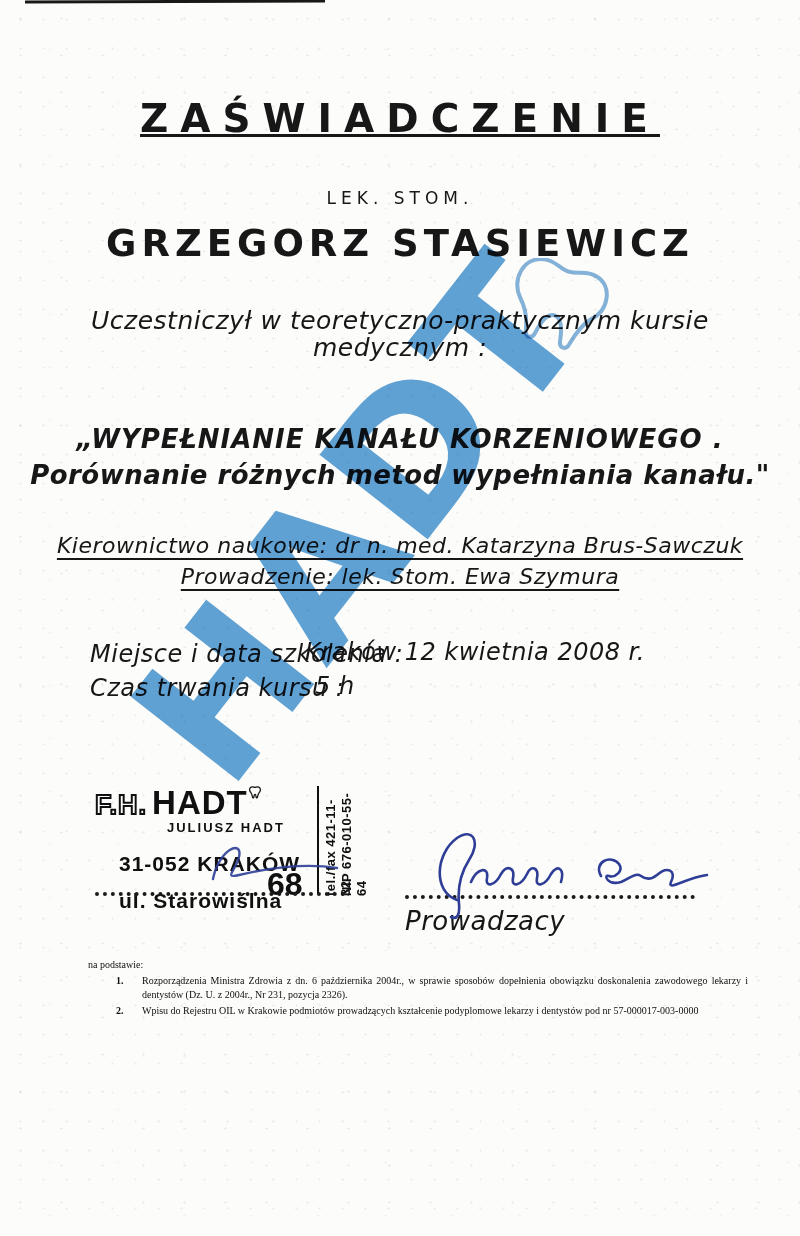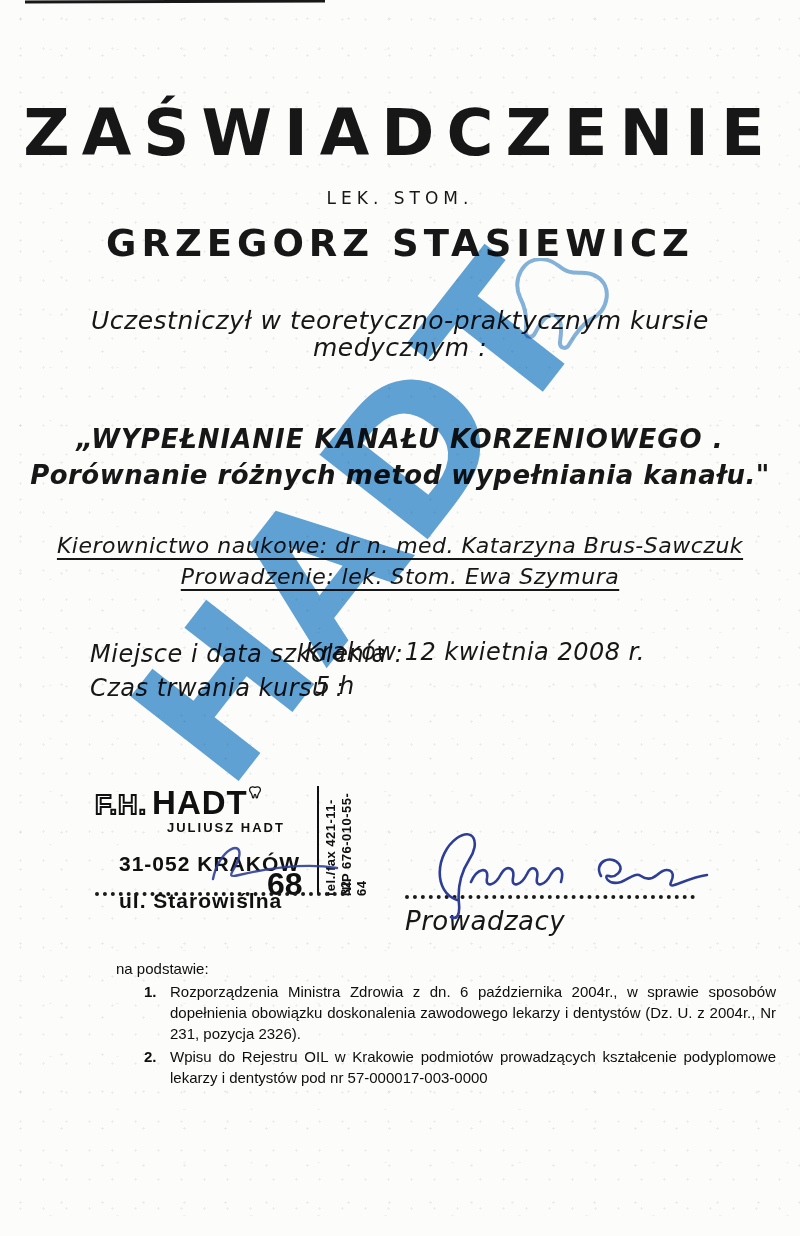--- a/index.html
+++ b/index.html
@@ -13,21 +13,21 @@
       radial-gradient(rgba(60,70,90,0.07) 1px, transparent 1.2px);
     background-size:41px 37px, 67px 53px, 23px 29px;
     background-position:0 0, 17px 23px, 9px 5px;
     overflow:hidden;
     font-family:"DejaVu Sans", sans-serif;
     color:#171717;
   }
   .abs{position:absolute;}
   .hand{font-style:italic; letter-spacing:0.5px;}
   .center{text-align:center; left:0; width:800px;}
-  .title{font-size:64px; letter-spacing:12px; font-weight:600;}
+  .title{font-size:39px; letter-spacing:12px; font-weight:600;text-decoration:underline;}
   .subtitle{font-size:17px; letter-spacing:5px;}
   .name{font-size:37px; letter-spacing:5px; font-weight:600;}
   .body-line{font-size:25px;}
   .course1{font-size:26px; font-weight:700; letter-spacing:1px;}
   .course2{font-size:26px; font-weight:700;}
   .uline{text-decoration:underline; text-underline-offset:5px; text-decoration-thickness:2px;}
   .lead{font-size:22px;}
   .kv-label{font-size:24px;}
   .points{font-size:24px;}
   .watermark{
@@ -50,21 +50,21 @@
   .stamp-hadt{font-size:33px; letter-spacing:1px;}
   .stamp-sub{font-size:13px; letter-spacing:2px;}
   .stamp-addr{font-size:21px; letter-spacing:1px;}
   .stamp-num{font-size:32px;}
   .stamp-vert{
     font-family:"Liberation Sans", sans-serif; font-weight:bold; font-size:13px;
     writing-mode:vertical-rl; transform:rotate(180deg);
     letter-spacing:0.5px; color:#101010;
   }
   .sig-label{font-size:26px;}
-  .legal{font-family:Liberation Sans, sans-serif; font-size:15px; color:#0e0e0e; line-height:1.4;margin-left:28px;}
+  .legal{font-family:Liberation Serif, serif; font-size:10px; color:#0e0e0e; line-height:1.4;}
   .legal-item{display:flex;}
   .legal-num{width:26px; flex:none; font-weight:bold;}
   .legal-body{text-align:justify;}
   svg{display:block;}
 </style>
 </head>
 <body>
 
 <div class="page">
 

